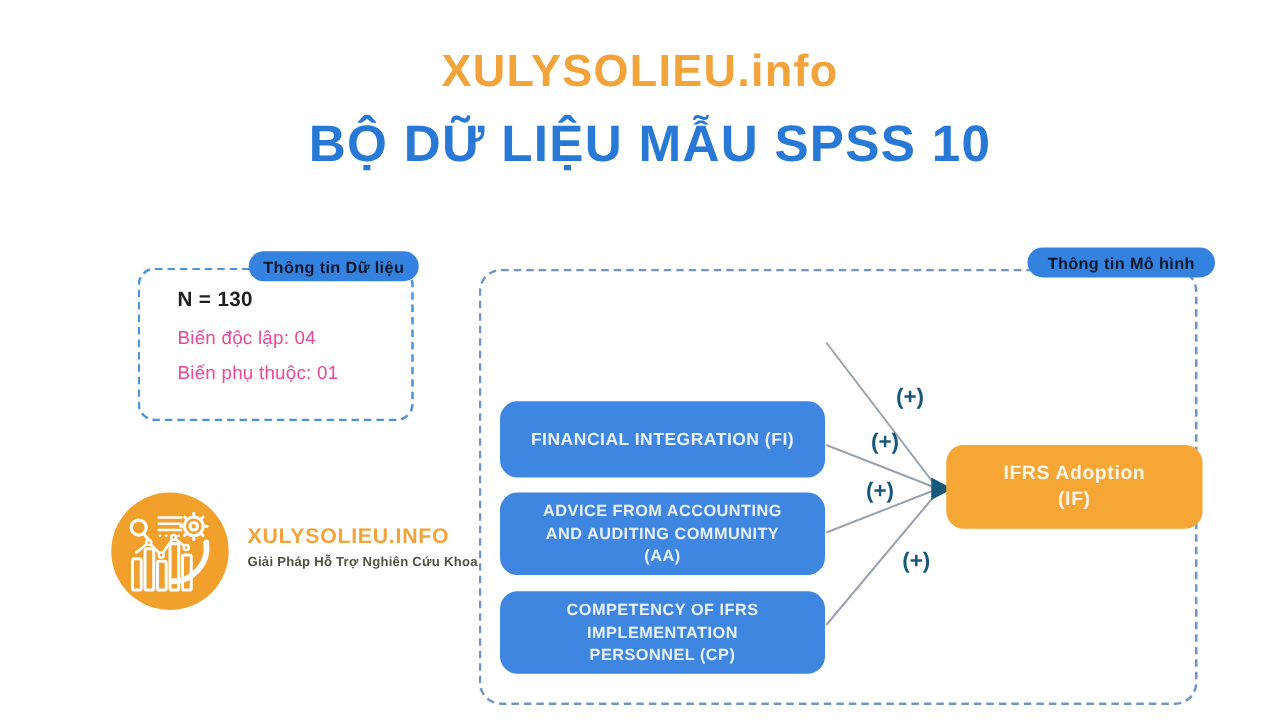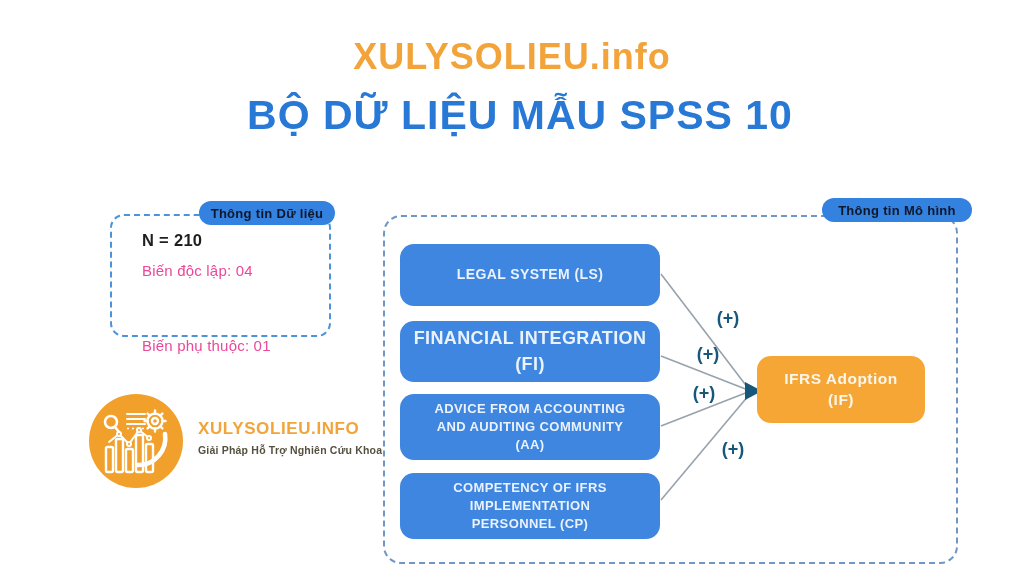--- a/index.html
+++ b/index.html
@@ -32,21 +32,21 @@
     position: absolute; left: 110px; top: 198px; width: 221px; height: 123px;
     border: 2px dashed #4E92D9; border-radius: 14px; background: #ffffff;
   }
   .info-tab { left: 199px; top: 185px; width: 136px; }
   .info-n {
     position: absolute; left: 30px; top: 15px;
     font-size: 16.5px; font-weight: 700; color: #1E1E1E; letter-spacing: .3px;
   }
   .info-line { position: absolute; left: 30px; font-size: 15px; color: #ec4899; letter-spacing: .2px; }
   .info-line.l1 { top: 46px; }
-  .info-line.l2 { top: 74px; margin-top: 47px; }
+  .info-line.l2 { top: 74px; }
 
   
   .logo-circle {
     position: absolute; left: 89px; top: 378px; width: 94px; height: 94px;
     background: #F1A02C; border-radius: 50%;
   }
   .brand-name {
     position: absolute; left: 198px; top: 403px;
     font-size: 17px; font-weight: 800; color: #F2A43B; letter-spacing: .6px;
   }
@@ -63,26 +63,26 @@
   .model-tab { left: 798px; top: 182px; width: 150px; margin-left: 24px; }
 
   .iv-box {
     position: absolute; left: 400px; width: 260px;
     background: #3E86DF; border-radius: 14px;
     display: flex; align-items: center; justify-content: center;
     text-align: center; color: #EAF2FE; font-weight: 600;
     letter-spacing: .4px; line-height: 1.4; z-index: 3;
   }
   .iv-0 { top: 228px; height: 62px; font-size: 14px; }
-  .iv-1 { top: 305px; height: 61px; font-size: 18px; }
+  .iv-1 { top: 305px; height: 61px; font-size: 14px; }
   .iv-2 { top: 378px; height: 66px; font-size: 13px; padding: 0 34px; }
   .iv-3 { top: 457px; height: 66px; font-size: 13px; padding: 0 45px; }
 
   .dv-box {
-    position: absolute; left: 757px; top: 340px; width: 168px; height: 67px;
+    position: absolute; left: 757px; top: 340px; width: 205px; height: 67px;
     background: #F5A634; border-radius: 14px;
     display: flex; flex-direction: column; align-items: center; justify-content: center;
     color: #FCF5E9; font-weight: 600; font-size: 15.5px; letter-spacing: .5px;
     line-height: 1.3; z-index: 3; text-align: center;
   }
 
   .connectors { position: absolute; left: 0; top: 0; width: 1024px; height: 576px; z-index: 2; pointer-events: none; }
 
   .effect-label {
     position: absolute; transform: translate(-50%, -50%);
@@ -96,21 +96,21 @@
 </head>
 <body>
 
 <div class="stage">
 
   <div class="site-title">XULYSOLIEU.info</div>
   <div class="page-title">BỘ DỮ LIỆU MẪU SPSS 10</div>
 
   <div class="panel-tab info-tab">Thông tin Dữ liệu</div>
   <div class="info-box">
-    <div class="info-n">N = 210</div>
+    <div class="info-n">N = 130</div>
     <div class="info-line l1">Biến độc lập: 04</div>
     <div class="info-line l2">Biến phụ thuộc: 01</div>
   </div>
 
   <div class="logo-circle">
     <svg width="94" height="94" viewBox="0 0 94 94" fill="none" stroke="#ffffff" stroke-width="2.6" stroke-linecap="round" stroke-linejoin="round">
 
       <circle cx="22" cy="28" r="6"></circle>
       <line x1="26" y1="33" x2="30" y2="38"></line>
 
@@ -167,21 +167,20 @@
   <svg class="connectors" viewBox="0 0 1024 576">
     <g stroke="#97A2AC" stroke-width="1.6">
       <line x1="661" y1="258" x2="748" y2="372"></line>
       <line x1="661" y1="340" x2="748" y2="374"></line>
       <line x1="661" y1="410" x2="748" y2="376"></line>
       <line x1="661" y1="484" x2="749" y2="379"></line>
     </g>
     <polygon points="745,366 762,375 745,384" fill="#17587A"></polygon>
   </svg>
 
-  <div class="iv-box iv-0">LEGAL SYSTEM (LS)</div>
   <div class="iv-box iv-1">FINANCIAL INTEGRATION (FI)</div>
   <div class="iv-box iv-3">COMPETENCY OF IFRS IMPLEMENTATION PERSONNEL (CP)</div>
   <div class="iv-box iv-2">ADVICE FROM ACCOUNTING AND AUDITING COMMUNITY (AA)</div>
 
   <div class="effect-label e0">(+)</div>
   <div class="effect-label e1">(+)</div>
   <div class="effect-label e2">(+)</div>
   <div class="effect-label e3">(+)</div>
 
   <div class="dv-box">

